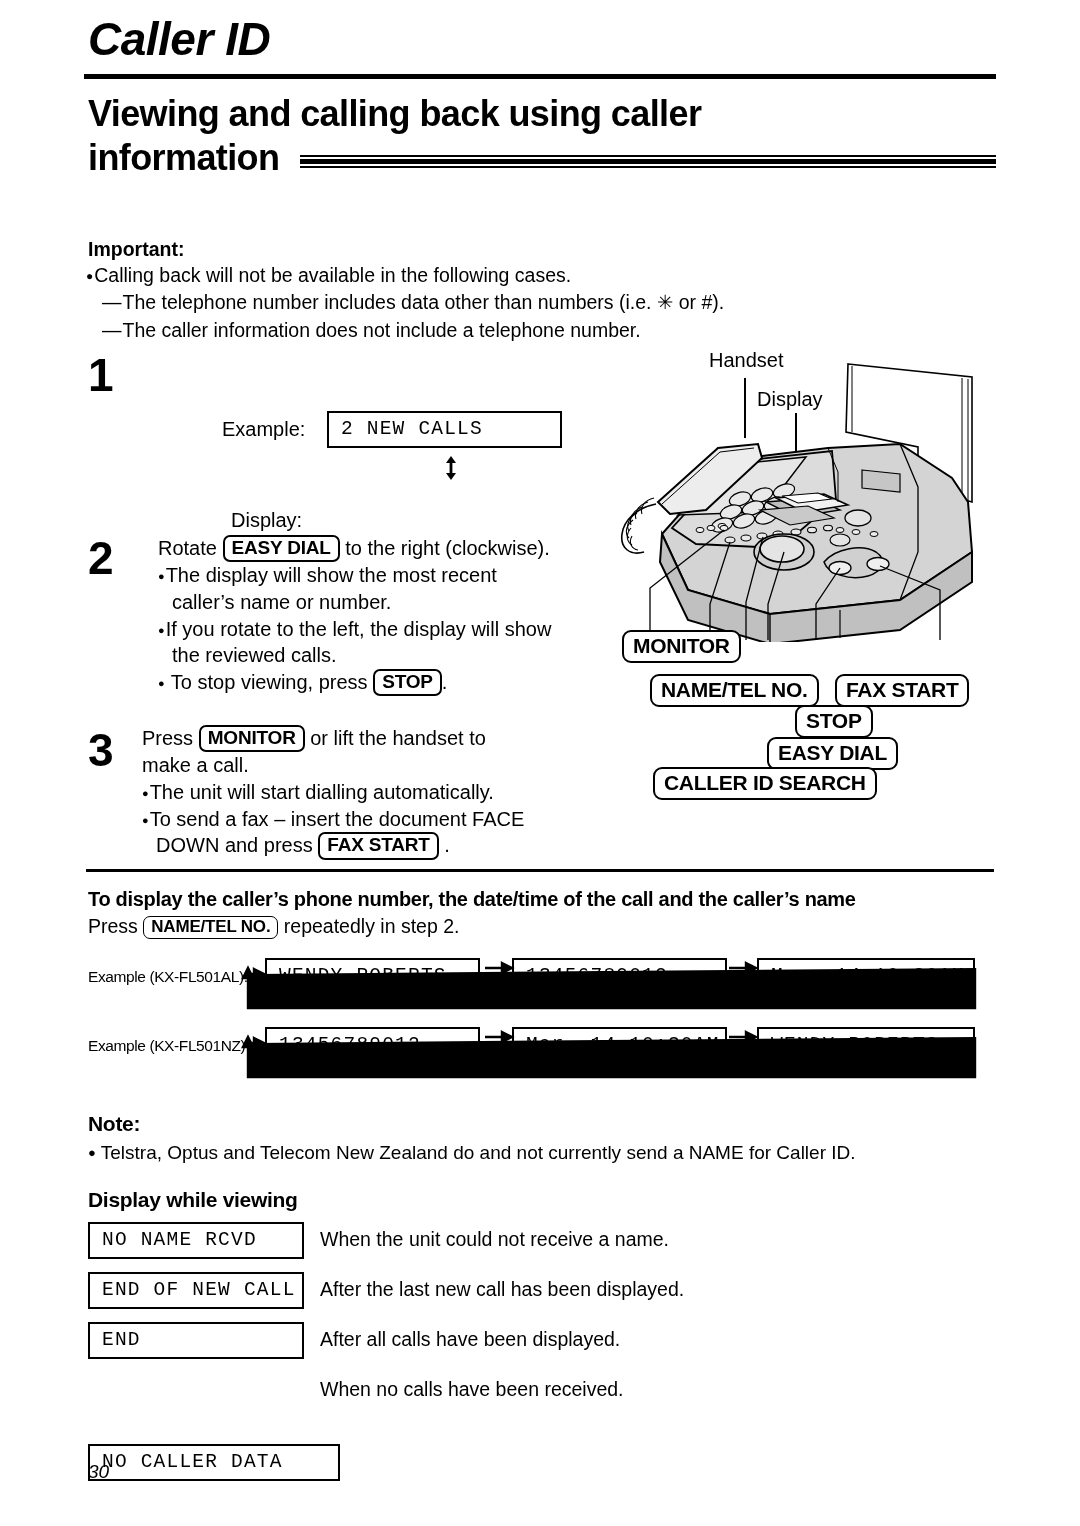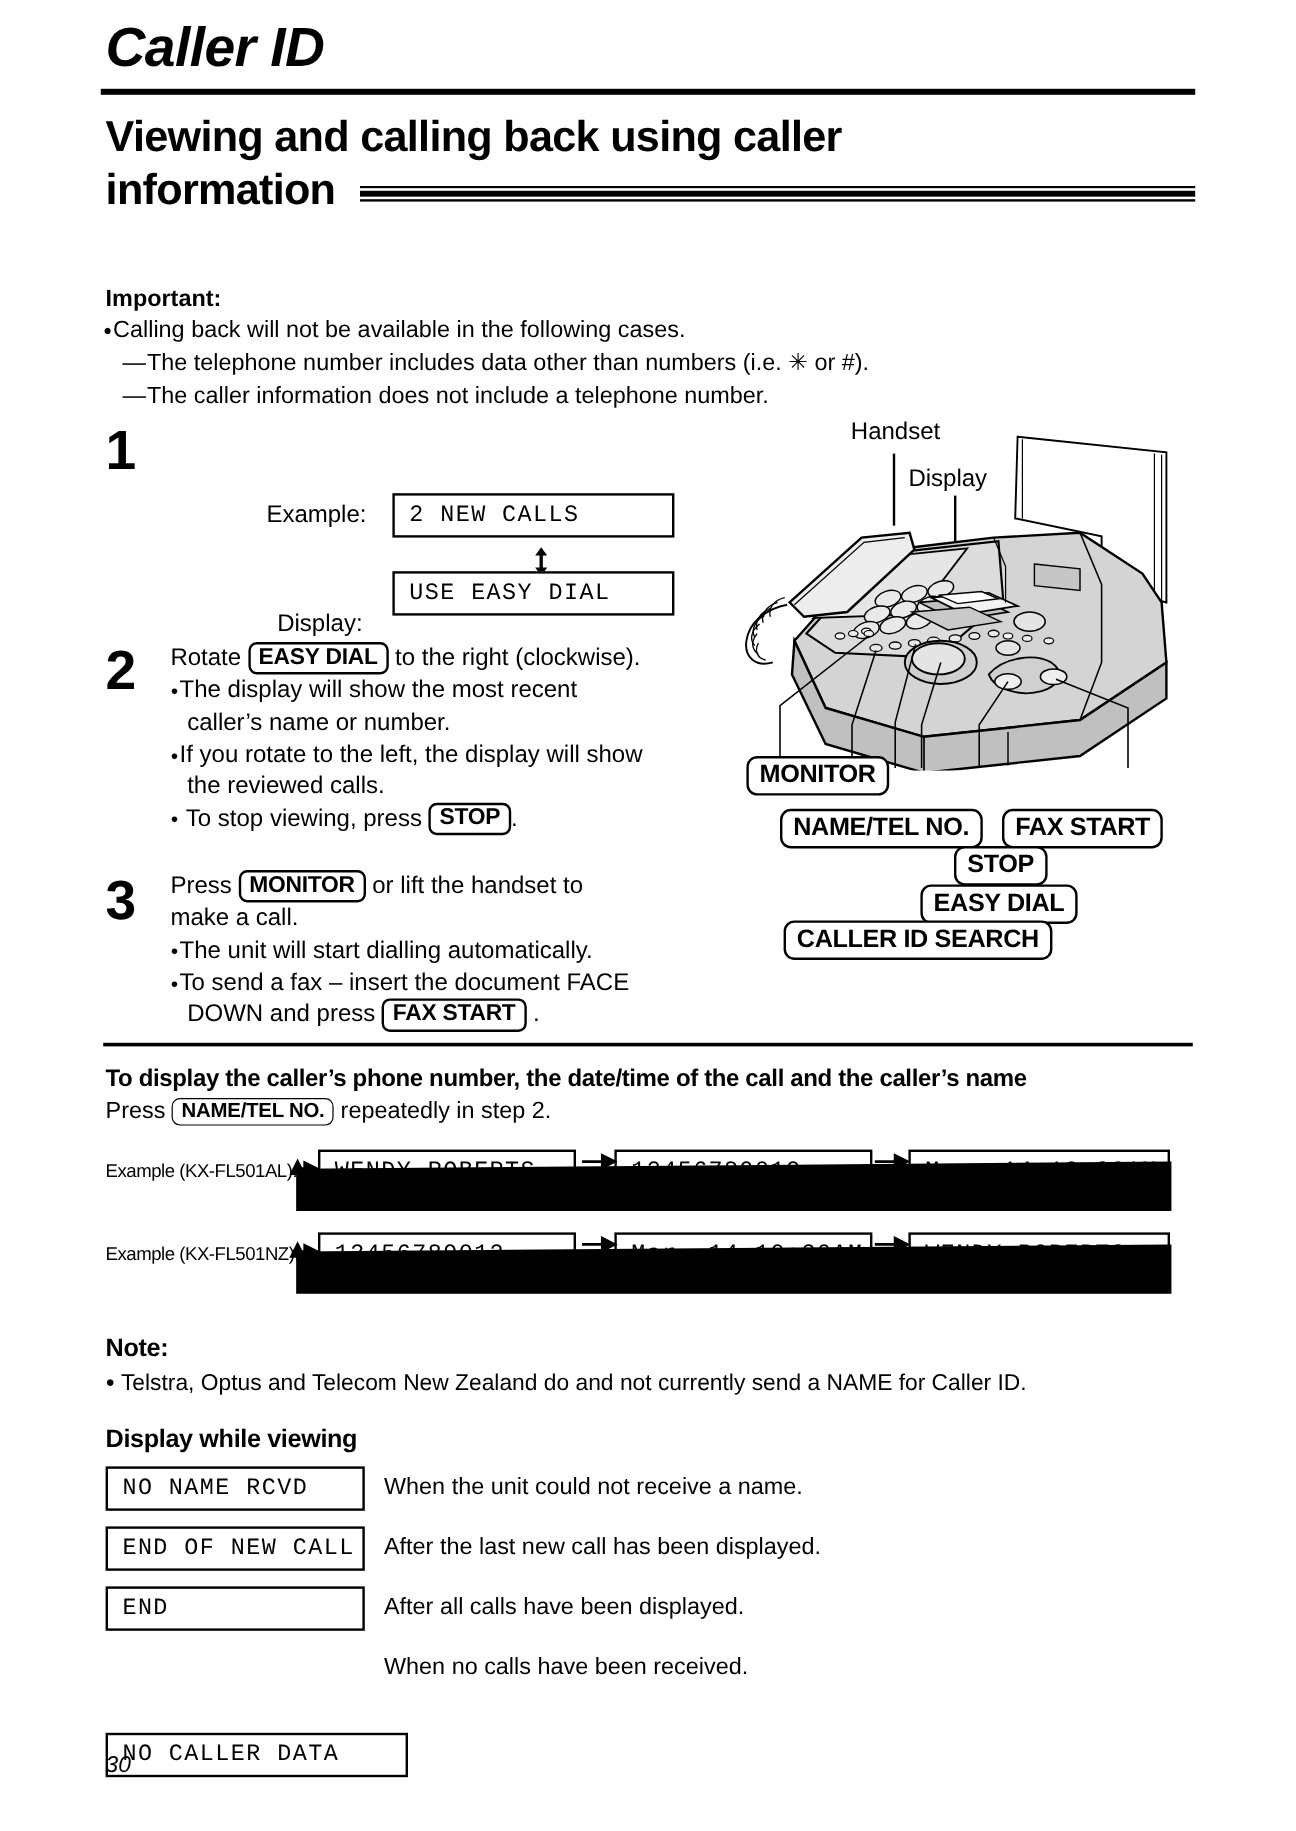--- a/index.html
+++ b/index.html
@@ -178,24 +178,23 @@
   <div class="lbl" style="position:absolute; left:222px; top:418px;">Example:</div>
   <div class="lcd" style="position:absolute; left:327px; top:411px; width:235px;">2 NEW CALLS</div>
 
   <div class="updown" style="left:442px; top:455px;">
     <svg width="18" height="26" viewBox="0 0 18 26">
       <path d="M9 1 L14 8 L10.4 8 L10.4 18 L14 18 L9 25 L4 18 L7.6 18 L7.6 8 L4 8 Z" fill="#000"></path>
     </svg>
   </div>
 
   <div class="lbl" style="position:absolute; left:231px; top:483px;margin-top:26px;">Display:</div>
-  <div class="lcd" style="position:absolute; left:327px; top:476px; width:235px;">USE EASY DIAL</div>
 
   <div class="step-num" style="left:88px; top:535px;">2</div>
-  <div class="step-body" style="left:142px; top:535px; width:460px;">
+  <div class="step-body" style="left:158px; top:535px; width:460px;">
     <div style="white-space:nowrap;">
       <span>Rotate</span>
       <span class="keycap">EASY DIAL</span>
       <span>to the right (clockwise).</span>
     </div>
     <div class="bulleted">The display will show the most recent</div>
     <div class="indent2">caller’s name or number.</div>
     <div class="bulleted">If you rotate to the left, the display will show</div>
     <div class="indent2">the reviewed calls.</div>
     <div class="bulleted" style="white-space:nowrap;">

